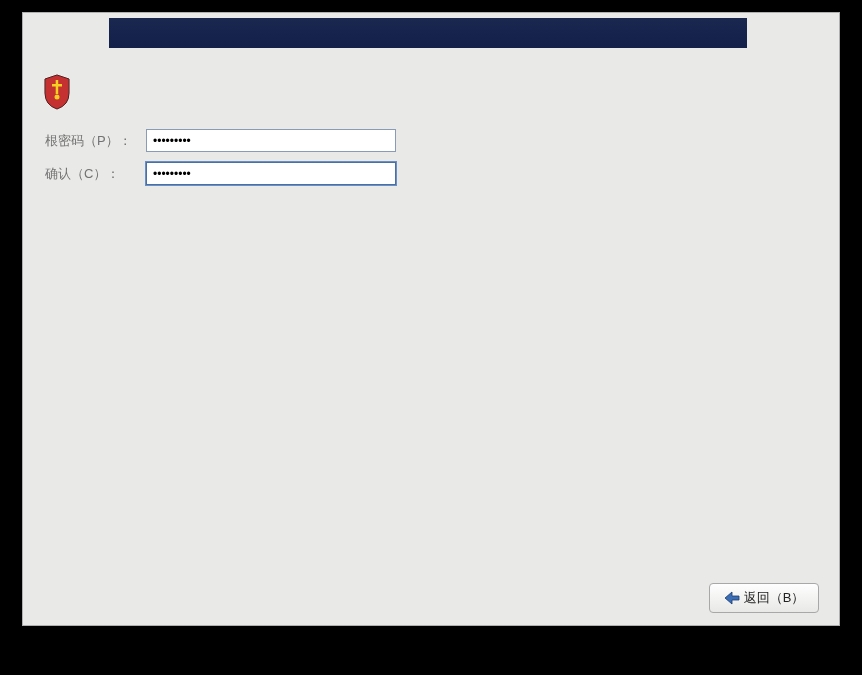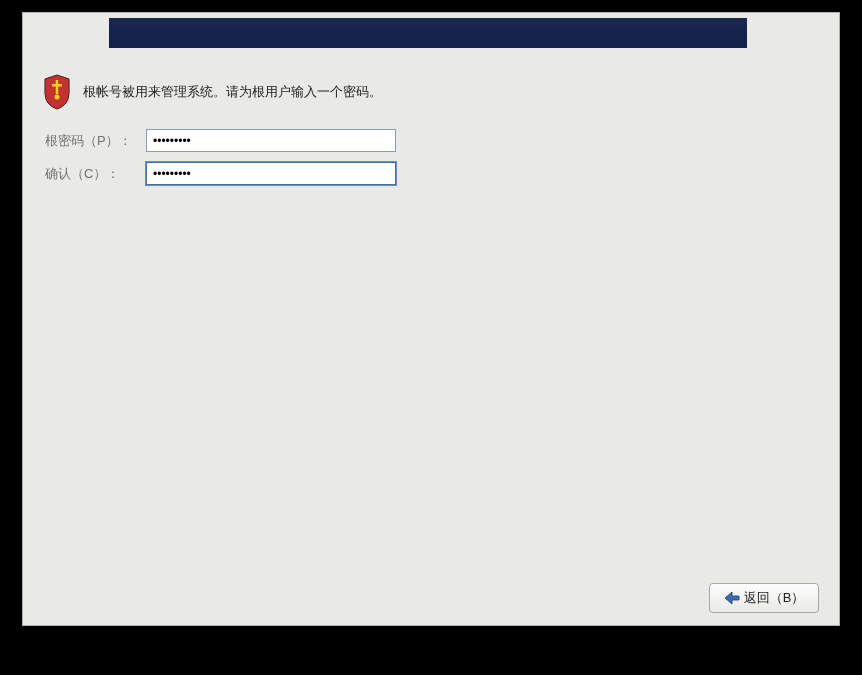--- a/index.html
+++ b/index.html
@@ -125,21 +125,20 @@
     <div class="intro-row">
       <span class="shield-icon">
         <svg viewBox="0 0 32 38" width="32" height="38">
           <path d="M16 2 L28 6 L28 20 Q28 32 16 36 Q4 32 4 20 L4 6 Z" fill="#c53030" stroke="#888" stroke-width="0.5"></path>
           <path d="M16 2 L28 6 L28 20 Q28 32 16 36 Q4 32 4 20 L4 6 Z" fill="none" stroke="#5a1a1a" stroke-width="1"></path>
           <rect x="11" y="11" width="10" height="2.5" fill="#f5d020"></rect>
           <rect x="14.7" y="7" width="2.5" height="14" fill="#f5d020"></rect>
           <circle cx="16" cy="24" r="2.5" fill="#f5d020"></circle>
         </svg>
       </span>
-      <span class="intro-text">根帐号被用来管理系统。请为根用户输入一个密码。</span>
     </div>
 
     <div class="form-row">
       <label class="form-label">根密码（P）：</label>
       <input type="text" class="form-input" readonly="" value="•••••••••" style="">
     </div>
 
     <div class="form-row">
       <label class="form-label">确认（C）：</label>
       <input type="text" class="form-input focused" readonly="" value="•••••••••" style="">

